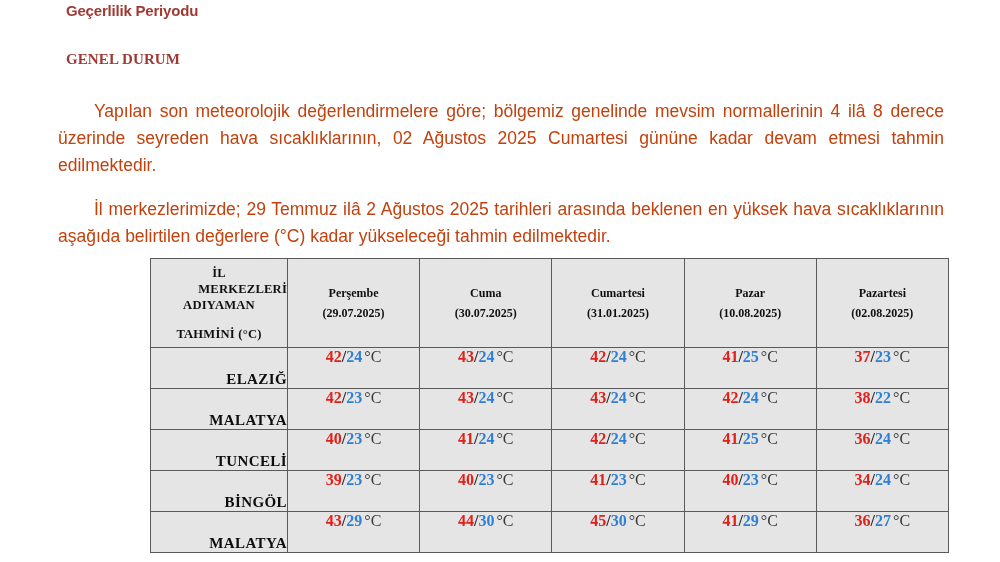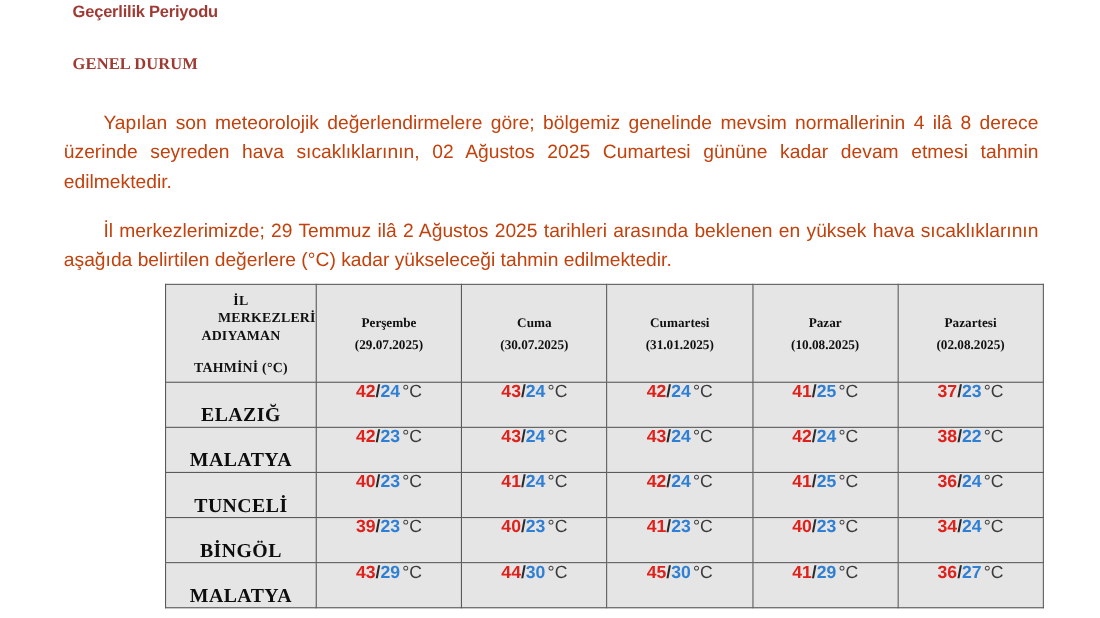--- a/index.html
+++ b/index.html
@@ -120,35 +120,35 @@
     font-size: 12.6px;
     line-height: 16px;
     letter-spacing: 0.2px;
   }
   .hdr-day-name { display: block; }
   .hdr-day-date { display: block; }
 
   
   .city-cell {
     height: 40px;
-    text-align: center;
+    text-align: right;
     vertical-align: bottom;
     font-family: "Liberation Serif", "DejaVu Serif", serif;
     font-weight: bold;
-    font-size: 18px;
+    font-size: 15px;
     letter-spacing: 0.4px;
     color: #0d0d0d;
     padding-bottom: 3px;
   }
   .temp-cell {
     height: 40px;
     text-align: center;
     vertical-align: top;
     padding-top: 4px;
-    font-family: Liberation Sans, sans-serif;
+    font-family: Liberation Serif, serif;
     font-size: 16px;
     white-space: nowrap;
   }
   .t-max {
     font-weight: bold;
     color: #e0201a;
   }
   .t-sep {
     font-weight: bold;
     color: #2a2a2a;

